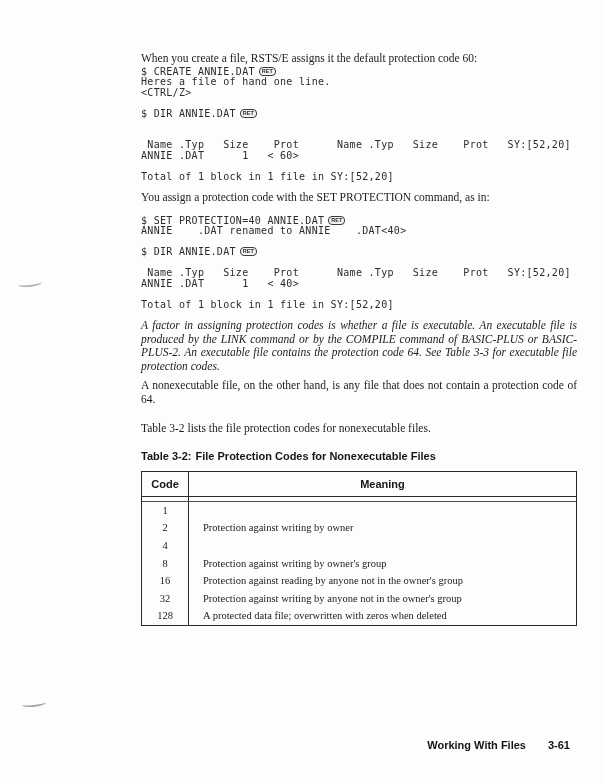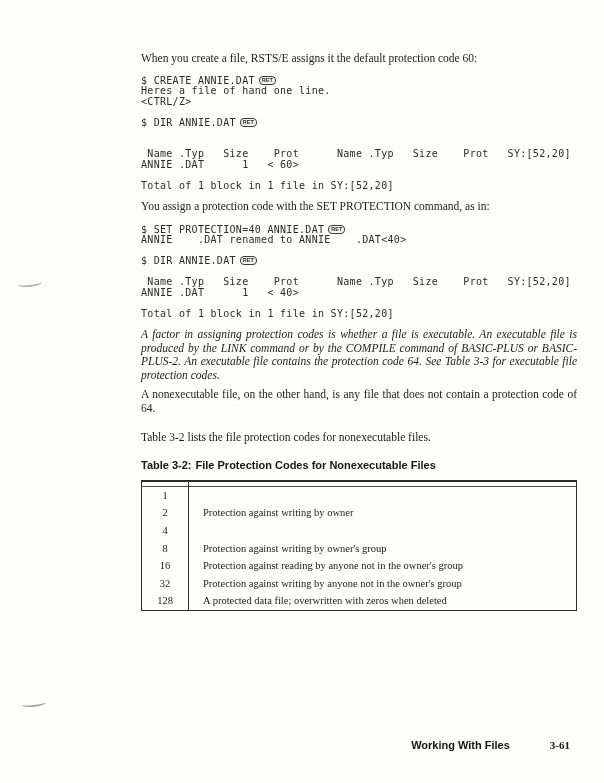--- a/index.html
+++ b/index.html
@@ -20,21 +20,21 @@
     left: 141px; top: 52px;
     width: 436px;
   }
   .para {
     font-size: 11.5px;
     line-height: 13.5px;
     margin: 0 0 9px 0;
     color: #1c1c1c;
   }
   .para.justify { text-align: justify; }
-  .p1 { margin-bottom: 10px; }
+  .p1 { margin-bottom: 1px; }
   .p2 { margin-bottom: 11px; }
   .p3 { margin-bottom: 6px; font-style: italic; }
   .p4 { margin-bottom: 16px; }
   .p5 { margin-bottom: 9px; }
   .terminal {
     font-family: "DejaVu Sans Mono", monospace;
     font-size: 10px;
     letter-spacing: 0.3px;
     line-height: 10.5px;
     color: #2b2b2b;
@@ -109,21 +109,21 @@
   }
   .footer {
     position: absolute;
     top: 739px;
     right: 34px;
     font-family: "Liberation Sans", sans-serif;
     font-weight: bold;
     font-size: 11px;
     color: #141414;
   }
-  .footer .page-num { margin-left: 40px; font-family: Liberation Serif, serif; }
+  .footer .page-num { margin-left: 22px; }
   .margin-mark {
     position: absolute;
     width: 24px; height: 5px;
     border-bottom: 2px solid #9a9a9a;
     border-radius: 0 0 60% 40%;
     transform: rotate(-4deg);
     opacity: 0.75;
   }
   .mark-1 { left: 18px; top: 280px; }
   .mark-2 { left: 22px; top: 700px; border-bottom-color: #8a8a8a; }
@@ -172,20 +172,24 @@
 
     <p class="para justify p4">A nonexecutable file, on the other hand, is any file that does not contain a protection code of 64.</p>
 
     <p class="para p5">Table 3-2 lists the file protection codes for nonexecutable files.</p>
 
     <div class="table-caption">
       <span class="cap-label">Table 3-2:</span><span class="cap-title">File Protection Codes for Nonexecutable Files</span>
     </div>
 
     <div class="dtable">
+      <div class="dt-row dt-head">
+        <div class="cell cell-code">Code</div>
+        <div class="cell cell-meaning">Meaning</div>
+      </div>
       <div class="dt-row dt-rule">
         <div class="cell-code"></div>
         <div class="cell-meaning"></div>
       </div>
       <div class="dt-row dt-body-row">
         <div class="cell cell-code">1</div>
       </div>
       <div class="dt-row dt-body-row">
         <div class="cell cell-code">2</div>
         <div class="cell cell-meaning">Protection against writing by owner</div>

